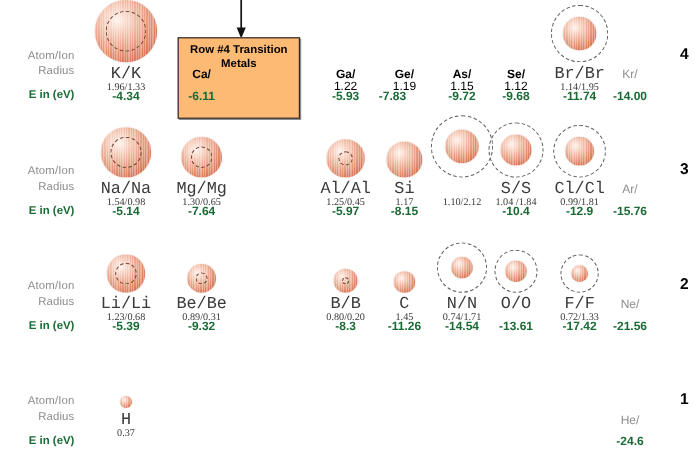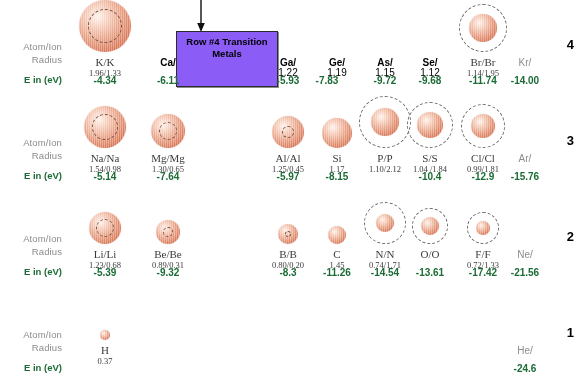--- a/index.html
+++ b/index.html
@@ -44,22 +44,22 @@
   }
   
   .ring{
     position:absolute;border-radius:50%;
     border:1px dashed #6a6a6a;
     box-sizing:border-box;
   }
   .ring.inner{border-color:#7a5244;}
 
   .sym{
-    font-family:Liberation Serif, serif;
-    font-size:11px;color:#3a3a3a;line-height:10px;white-space:nowrap;margin-top:44px;
+    font-family:Liberation Mono, monospace;
+    font-size:14px;color:#3a3a3a;line-height:10px;white-space:nowrap;margin-top:44px;
   }
   .rad{
     font-family:"Liberation Serif", serif;
     font-size:8.5px;color:#3a3a3a;line-height:10px;white-space:nowrap;
   }
   
   .sym-plain{
     font-family:"Liberation Sans", sans-serif;
     font-size:10px;font-weight:bold;color:#000;line-height:12px;white-space:nowrap;
   }
@@ -72,24 +72,23 @@
     font-size:10px;color:#8d8d8d;line-height:12px;white-space:nowrap;
   }
   .energy{
     position:absolute;text-align:center;
     font-family:"Liberation Sans", sans-serif;
     font-size:10px;font-weight:bold;color:#1a6b35;white-space:nowrap;
   }
 
   
   #tmbox{
-    position:absolute;left:148px;top:31px;width:102px;height:56px;
-    border:1.5px solid #2b2b2b;background:#8b5cf6;box-sizing:border-box;
+    position:absolute;left:148px;top:31px;width:102px;height:68px;
+    border:1.5px solid #2b2b2b;background:#fdba74;box-sizing:border-box;
     box-shadow:1px 1px 0 rgba(0,0,0,.45);
-    margin-left:28px;
   }
   #tmbox .tmtext{
     font-family:"Liberation Sans", sans-serif;
     font-size:9.5px;font-weight:bold;color:#000;text-align:center;
     line-height:12px;padding-top:4px;
   }
   #arrow{position:absolute;left:196px;top:0px;width:10px;height:33px;}
 </style>
 </head>
 <body>
@@ -187,21 +186,20 @@
     </div>
     <div class="cell" style="left: 292px; top: 148px; width: 90px;"><span class="sym">Si</span></div>
     <div class="cell" style="left: 292px; top: 158px; width: 90px;"><span class="rad">1.17</span></div>
     <div class="energy" style="left: 297px; top: 171px; width: 80px;">-8.15</div>
     <div class="cell" style="left: 351px; top: 96px; width: 68px; height: 52px;">
       <div class="orb" style="width: 52px; height: 52px; position: relative;">
         <div class="sphere" style="width: 28px; height: 28px; left: 12px; top: 12px;"></div>
         <div class="ring" style="width: 52px; height: 52px; left: 0px; top: 0px;"></div>
       </div>
     </div>
-    <div class="cell" style="left: 340px; top: 148px; width: 90px;"><span class="sym">P/P</span></div>
     <div class="cell" style="left: 340px; top: 158px; width: 90px;"><span class="rad">1.10/2.12</span></div>
     <div class="cell" style="left: 396px; top: 102px; width: 68px; height: 46px;">
       <div class="orb" style="width: 46px; height: 46px; position: relative;">
         <div class="sphere" style="width: 26px; height: 26px; left: 10px; top: 10px;"></div>
         <div class="ring" style="width: 46px; height: 46px; left: 0px; top: 0px;"></div>
       </div>
     </div>
     <div class="cell" style="left: 385px; top: 148px; width: 90px;"><span class="sym">S/S</span></div>
     <div class="cell" style="left: 385px; top: 158px; width: 90px;"><span class="rad">1.04 /1.84</span></div>
     <div class="energy" style="left: 390px; top: 171px; width: 80px;">-10.4</div>

